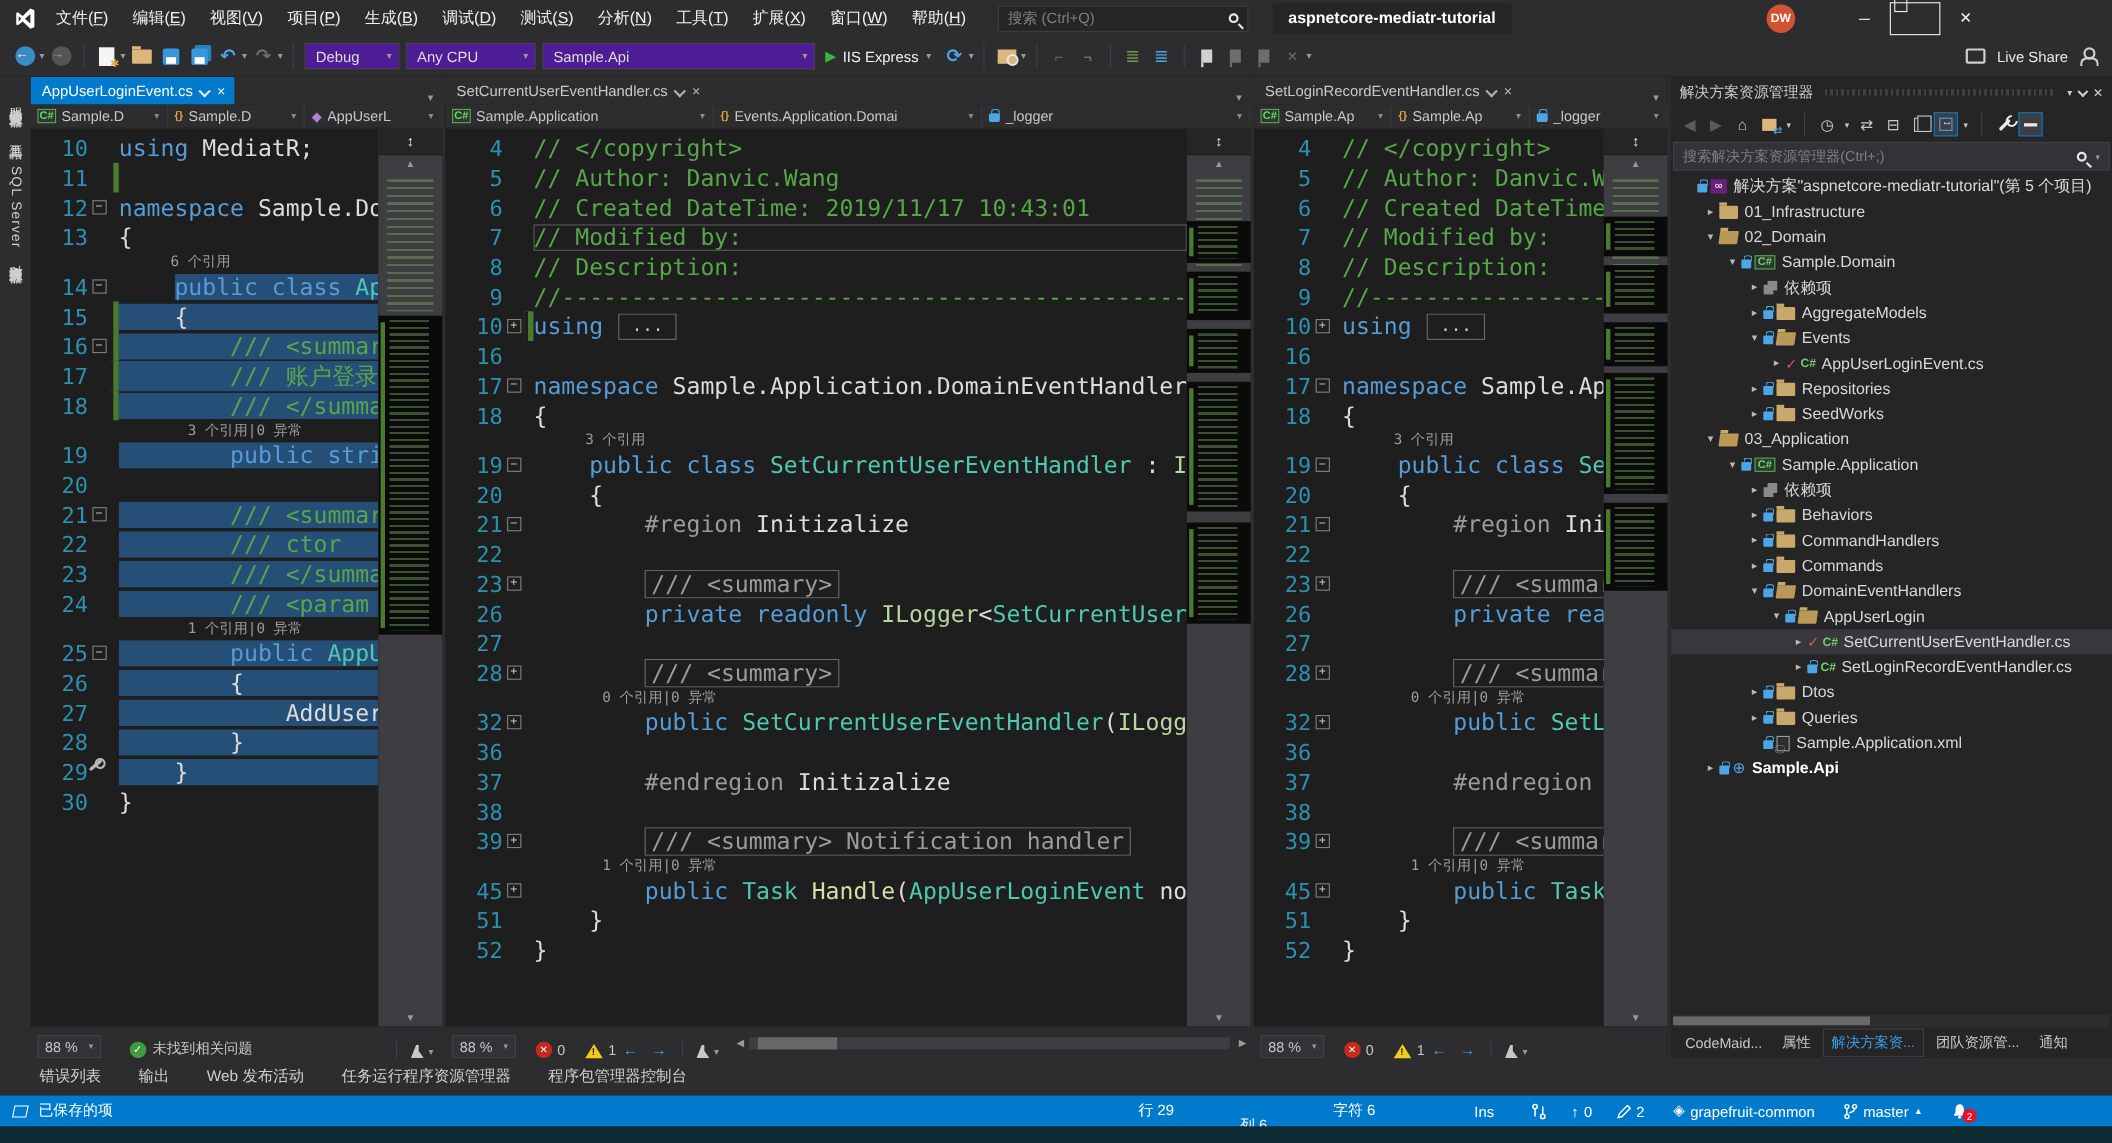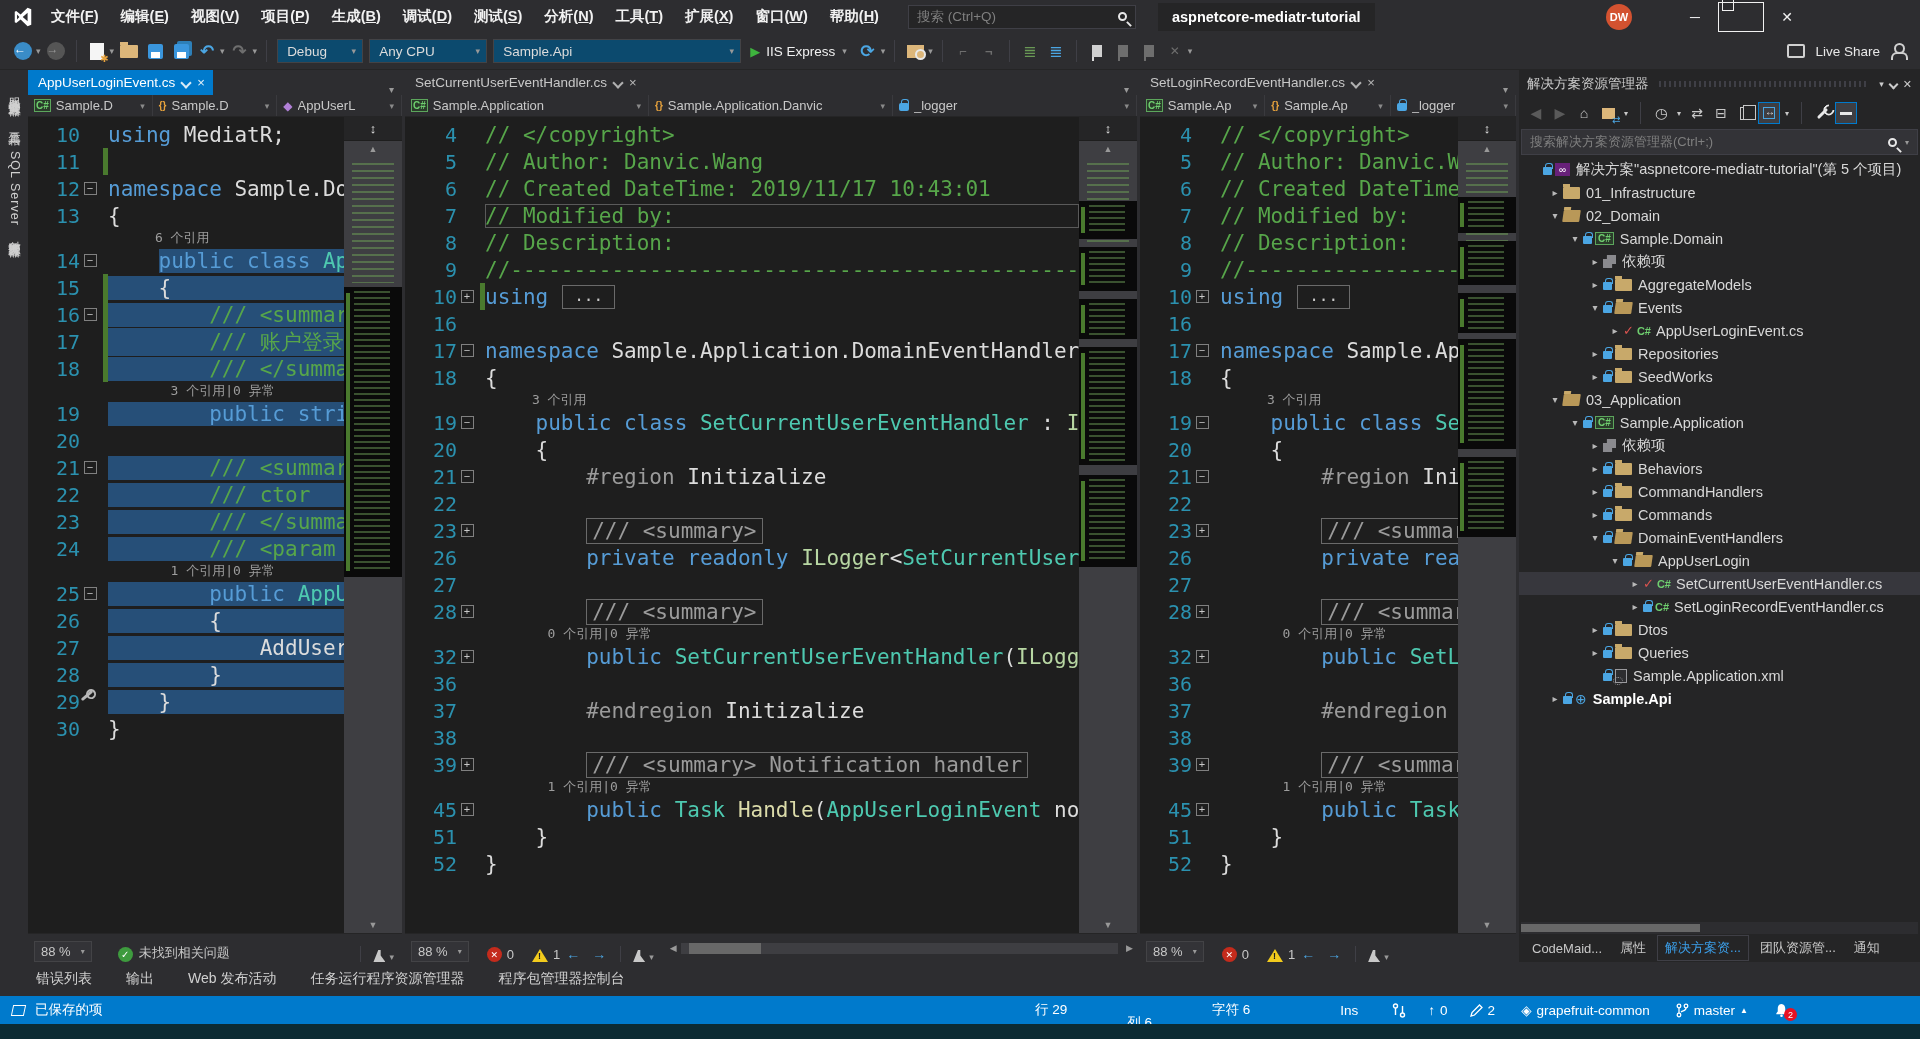--- a/index.html
+++ b/index.html
@@ -4,21 +4,21 @@
 <style>
   * { margin:0; padding:0; box-sizing:border-box; }
   html,body { width:1920px; height:1039px; overflow:hidden; background:#2D2D30;
     font-family:"Liberation Sans","DejaVu Sans",sans-serif; color:#DCDCDC; }
   #app { width:1920px; height:1039px; display:flex; flex-direction:column; }
 
   
   #titlebar { height:33px; background:#2D2D30; display:flex; align-items:center; flex:0 0 33px; }
   #vslogo { width:34px; height:24px; margin-left:6px; display:flex; align-items:center; justify-content:center; }
   #menubar { display:flex; align-items:center; }
-  .menu-item { padding:4px 11px; font-size:14.5px; color:#F1F1F1; cursor:default;font-weight:bold; }
+  .menu-item { padding:4px 11px; font-size:14.5px; color:#F1F1F1; cursor:default; }
   .menu-item u { text-decoration:underline; }
   #qsearch { width:228px; height:24px; margin-left:18px; background:#252526; border:1px solid #3F3F46;
     display:flex; align-items:center; padding:0 8px; }
   #qsearch-text { color:#7F7F7F; font-size:13.5px; flex:1; }
   .mag { width:9px; height:9px; border:2px solid #E8E8E8; border-radius:50%; position:relative; display:inline-block; }
   .mag::after { content:""; position:absolute; width:2px; height:6px; background:#E8E8E8; left:8px; top:7px; transform:rotate(-45deg); }
   #titlebadge { margin-left:22px; background:#252526; color:#FFF; font-weight:bold; font-size:14.5px; padding:6px 14px; }
   #avatar { margin-left:auto; width:26px; height:26px; border-radius:50%; background:#D35230; color:#FFF;
     font-size:11px; font-weight:bold; display:flex; align-items:center; justify-content:center; }
   #wctrl { display:flex; margin-left:40px; margin-right:110px; }
@@ -38,21 +38,21 @@
   .tk-blueic { color:#4BA6E3; font-size:17px; font-weight:bold; }
   .tk-dimic { color:#6E6E6E; font-size:17px; font-weight:bold; }
   .ic-doc { width:14px; height:17px; background:#F5F5F5; position:relative; }
   .ic-doc::after { content:"✱"; position:absolute; right:-5px; bottom:-4px; color:#E8A33D; font-size:10px; }
   .ic-folderop { width:18px; height:13px; background:#DCB67A; border-radius:1px; position:relative; }
   .ic-folderop::before { content:""; position:absolute; top:-3px; left:0; width:8px; height:3px; background:#DCB67A; }
   .ic-save { width:15px; height:15px; background:#3A96DD; border-radius:2px; position:relative; }
   .ic-save::after { content:""; position:absolute; left:3px; bottom:1px; width:9px; height:6px; background:#FFF; }
   .ic-saveall { width:15px; height:15px; background:#3A96DD; border-radius:2px; position:relative; box-shadow:3px -3px 0 #2D7FB8; }
   .ic-saveall::after { content:""; position:absolute; left:3px; bottom:1px; width:9px; height:6px; background:#FFF; }
-  .tbcombo { height:24px; background:#0c4a6e; border:1px solid #434346; color:#DCDCDC; font-size:13.5px;
+  .tbcombo { height:24px; background:#4c1d95; border:1px solid #434346; color:#DCDCDC; font-size:13.5px;
     display:flex; align-items:center; padding:0 6px 0 9px; margin:0 3px; }
   .tbcombo .cc { margin-left:auto; padding-left:12px; color:#999; font-size:9px; }
   .runbtn { height:24px; display:flex; align-items:center; color:#F1F1F1; font-size:13.5px; padding:0 6px; }
   .runbtn .play { color:#3EB43E; font-size:13px; margin-right:6px; }
   .ic-folderfind { width:17px; height:13px; background:#DCB67A; position:relative; }
   .ic-folderfind::after { content:""; position:absolute; right:-2px; bottom:-2px; width:7px; height:7px;
     border:2px solid #E8E8E8; border-radius:50%; }
   .ic-flag { width:10px; height:12px; background:#DCDCDC; position:relative; }
   .ic-flag::after { content:""; position:absolute; left:0; top:12px; width:2px; height:4px; background:#DCDCDC; }
   .ic-flag.dim2 { background:#6E6E6E; } .ic-flag.dim2::after { background:#6E6E6E; }
@@ -541,21 +541,21 @@
             <span class="tabdd">▾</span>
           </div>
           <div class="crumbs">
             <span class="crumb">
               <span class="bc-ic cs">C#</span>
               <span class="bc-l">Sample.Application</span>
               <span class="bc-c">▾</span>
             </span>
             <span class="crumb">
               <span class="bc-ic ns">{}</span>
-              <span class="bc-l">Sample.Application.Danvic</span>
+              <span class="bc-l">Events.Application.Domai</span>
               <span class="bc-c">▾</span>
             </span>
             <span class="crumb">
               <span class="bc-ic fld"></span>
               <span class="bc-l">_logger</span>
               <span class="bc-c">▾</span>
             </span>
           </div>
           <div class="codewrap">
             <div class="code">

